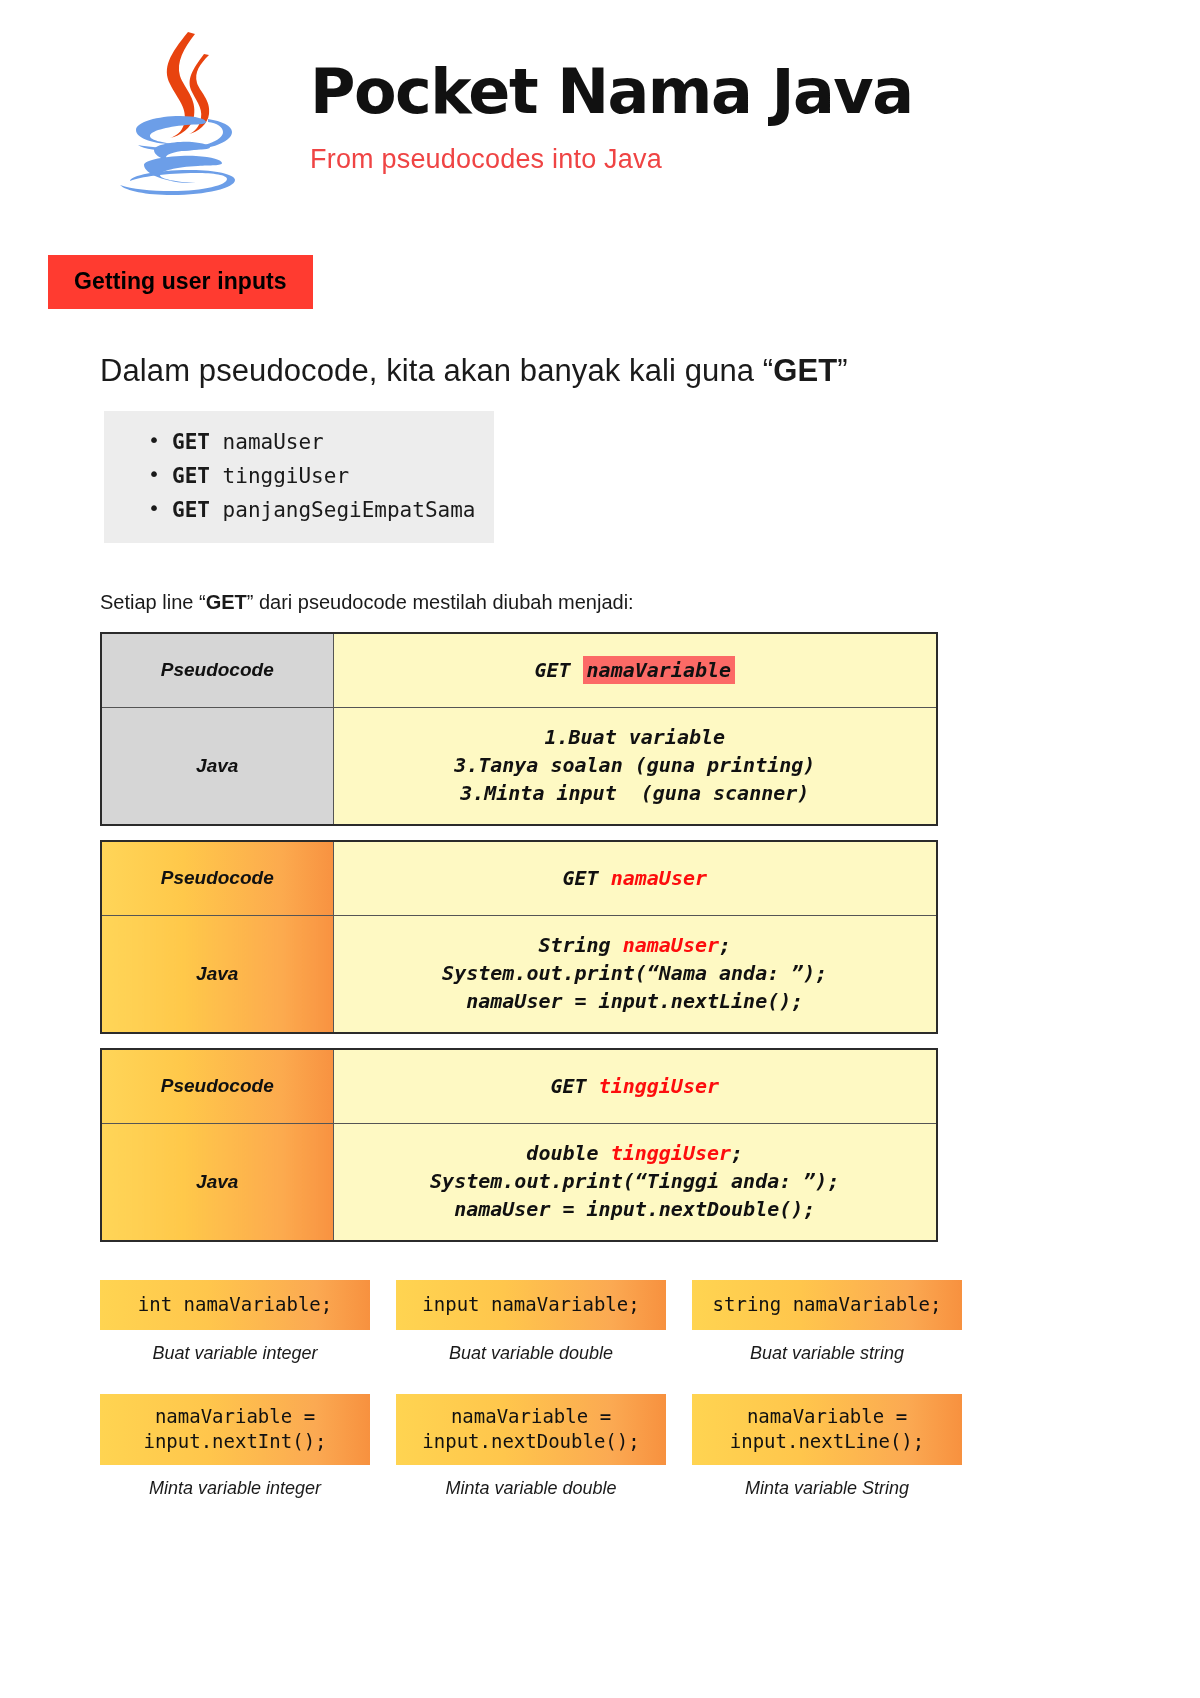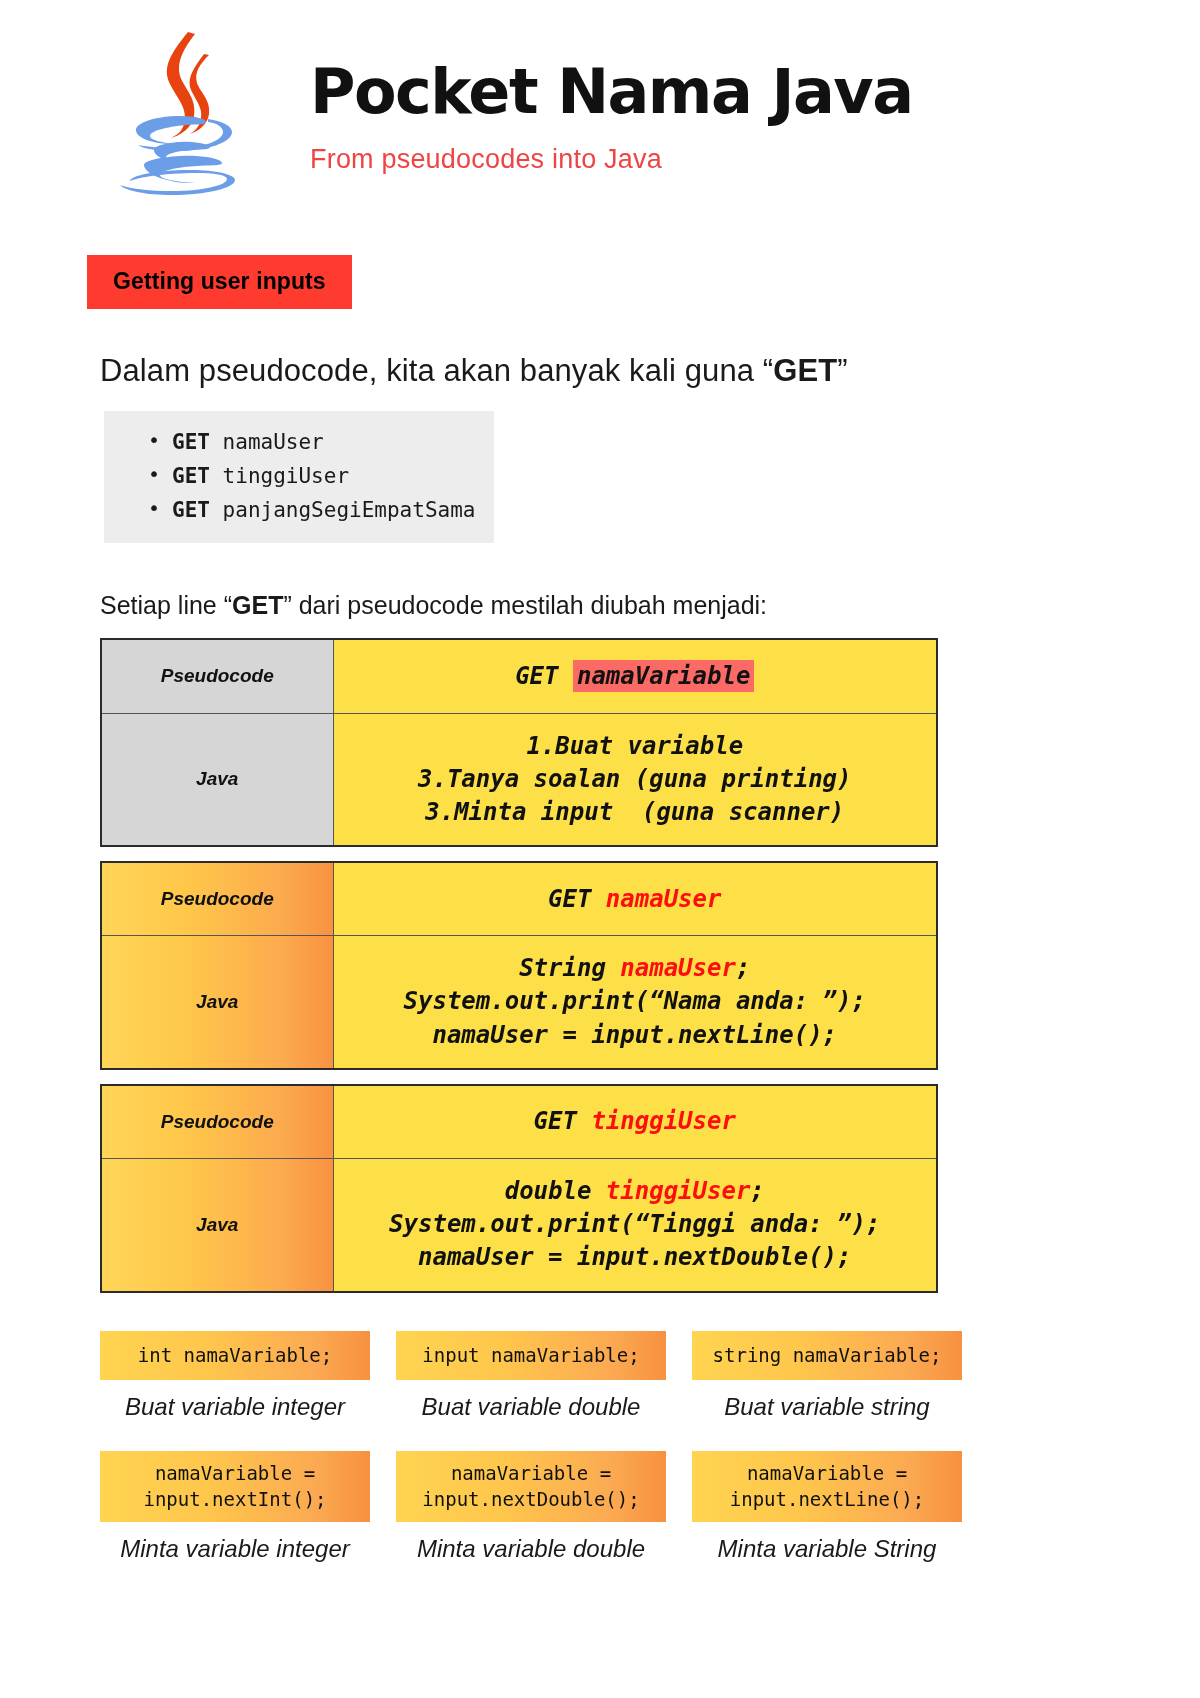--- a/index.html
+++ b/index.html
@@ -50,21 +50,21 @@
   }
   .subtitle {
     font-size: 27px;
     font-weight: 400;
     color: #ef4444;
     margin-top: 20px;
     letter-spacing: 0.2px;
   }
 
   
-  .badge-row { padding: 45px 0 0 67px; margin-left: 20px; }
+  .badge-row { padding: 45px 0 0 48px; }
   .section-badge {
     display: inline-block;
     background: #FF3B30;
     color: #000;
     font-size: 23px;
     font-weight: 700;
     padding: 13px 26px 14px 26px;
     letter-spacing: 0.1px;
   }
 
@@ -103,21 +103,21 @@
     position: absolute;
     left: 2px;
     top: -1px;
     font-size: 20px;
   }
   .kw { font-weight: 700; }
 
   
   .subhead {
     padding: 48px 4px 0 100px;
-    font-size: 25px;
+    font-size: 20px;
     color: #1a1a1a;
   }
   .subhead b { font-weight: 700; }
 
   
   .tables { margin: 18px 0 0 100px; width: 838px; }
   .tbl {
     width: 838px;
     border: 2px solid #2b2b2b;
     border-collapse: collapse;
@@ -133,26 +133,26 @@
     font-size: 19px;
     font-weight: 700;
     color: #111;
     padding: 10px 4px;
   }
   .gray { background: #d6d6d6; }
   .orange { background: linear-gradient(to right, #ffd558 0%, #ffc84a 35%, #fcaa4e 78%, #f89241 100%); }
   .code-col {
     text-align: center;
     font-family: "DejaVu Sans Mono", monospace;
-    font-size: 24px;
+    font-size: 20px;
     font-weight: 700;
     color: #111;
     padding: 16px 10px;
     line-height: 1.38;
-    background: #fde047;
+    background: #fef9c3;
   }
   .code-col .ln { display: block; white-space: pre; }
   .r1 { height: 74px; }
   .r2 { height: 118px; }
   .hl-red {
     background: #fc6a66;
     color: #111;
     padding: 2px 4px;
   }
   .red { color: #fd0d0d; }
@@ -175,21 +175,21 @@
     color: #111;
     text-align: center;
     padding: 12px 6px;
     line-height: 1.35;
     white-space: pre-line;
   }
   .chip.two-line { padding: 10px 6px; }
   .chip-caption {
     text-align: center;
     font-style: italic;
-    font-size: 24px;
+    font-size: 18px;
     color: #1a1a1a;
     margin-top: 13px;
   }
 </style>
 </head>
 <body>
 
 <div class="page">
 
   <div class="header">

